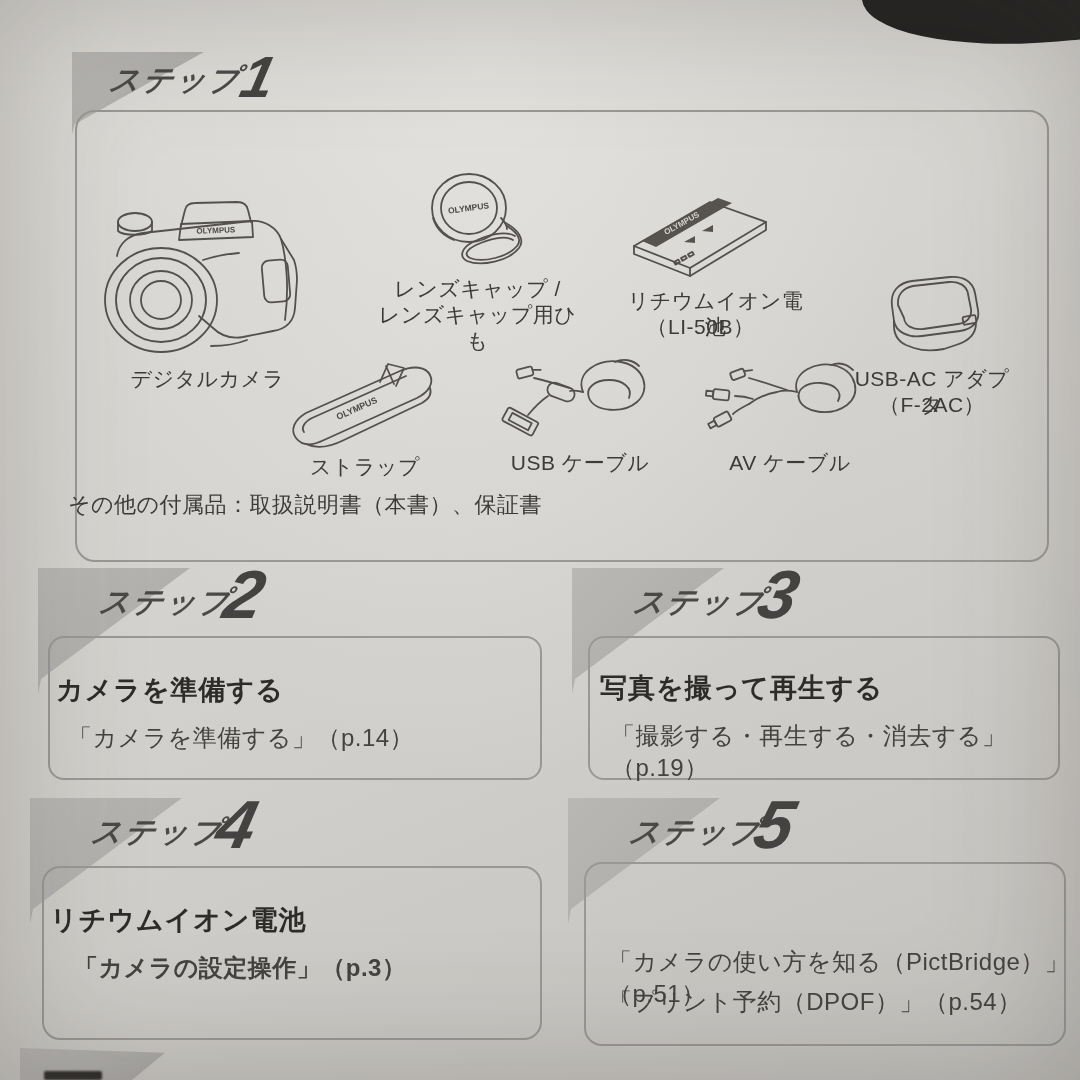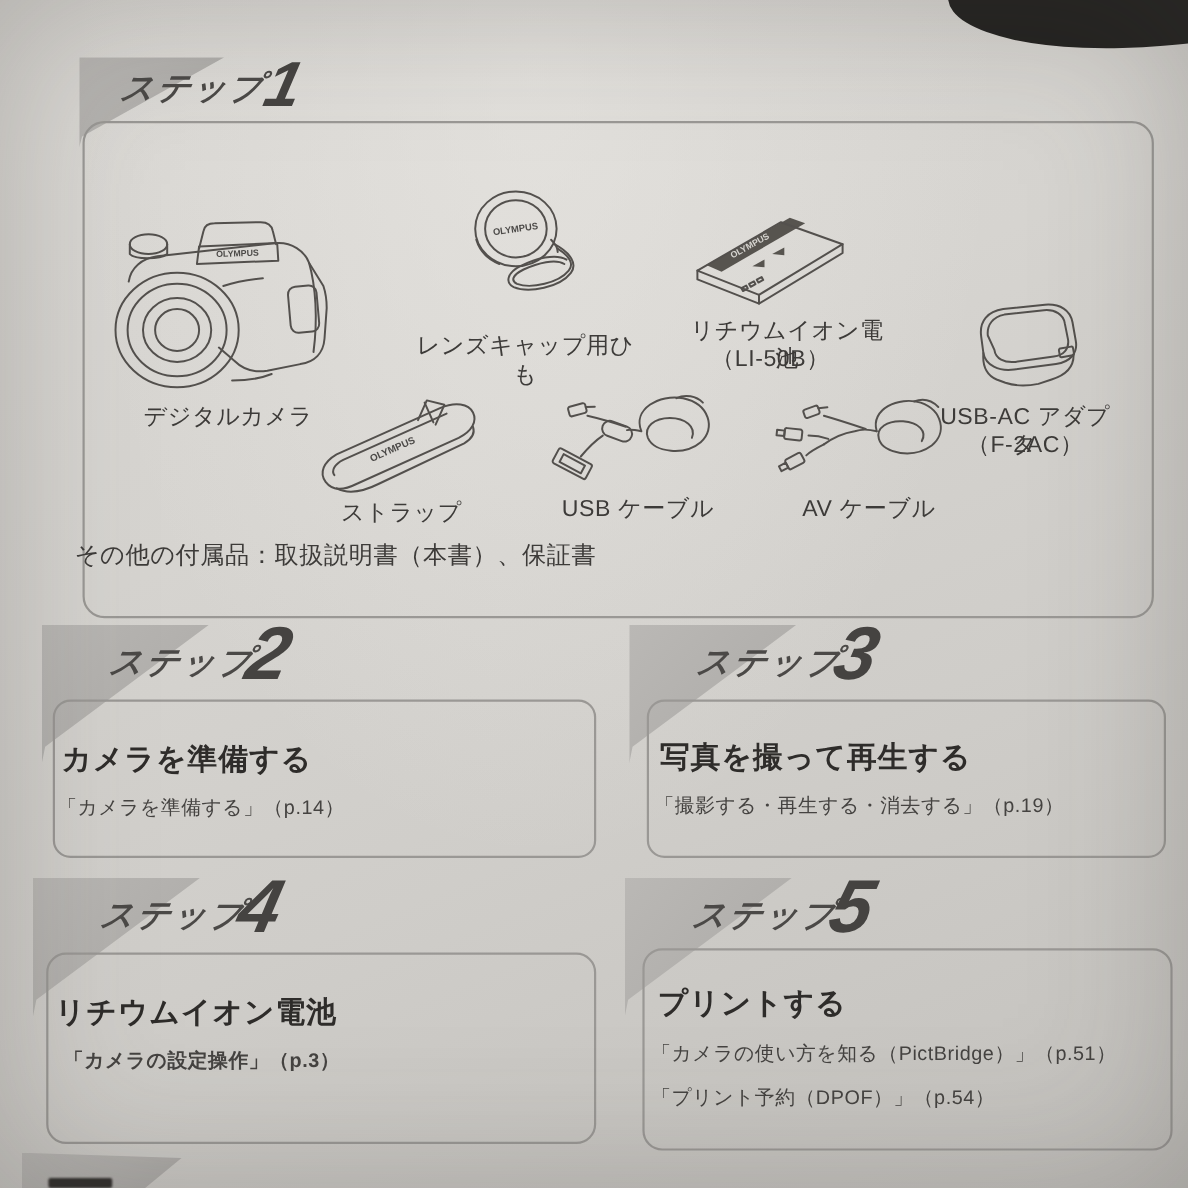--- a/index.html
+++ b/index.html
@@ -15,21 +15,21 @@
     content:"";position:absolute;inset:0;pointer-events:none;
     box-shadow:inset 0 0 140px rgba(60,58,55,.28);
   }
   .abs{position:absolute;}
   .tri{background:linear-gradient(135deg,#bab8b5 0%,#b1afac 60%,#a9a7a4 100%);
        clip-path:polygon(0 0,100% 0,2% 88%,0 100%);}
   .step-label{font-style:italic;font-weight:bold;color:#4b4947;transform:skewX(-10deg);letter-spacing:2px;}
   .step-num{font-style:italic;font-weight:bold;color:#454341;transform:skewX(-13deg);line-height:1;}
   .box{border:2px solid #9a9895;border-radius:20px;background:transparent;}
   .heading{font-weight:bold;color:#2e2c2a;font-size:27px;letter-spacing:1px;}
-  .ref{font-size:18px;color:#454341;letter-spacing:.5px;}
+  .ref{font-size:24px;color:#454341;letter-spacing:.5px;margin-left:16px;}
   .caption{font-size:21px;color:#3d3b39;text-align:center;letter-spacing:.5px;line-height:1.25;}
   svg.illust{overflow:visible;}
   svg.illust *{vector-effect:non-scaling-stroke;}
   .lineart{stroke:#53504d;stroke-width:1.8;fill:none;stroke-linecap:round;stroke-linejoin:round;}
   .inkfill{fill:#57544f;stroke:none;}
   .brandtext{font-family:"Liberation Sans","DejaVu Sans",sans-serif;font-weight:bold;fill:#4c4a48;}
   .darkcorner{background:#232220;border-radius:0 0 38% 58%;}
   .cut-stub{background:#2f2d2b;border-radius:2px;filter:blur(1px);}
 </style>
 </head>
@@ -71,20 +71,21 @@
     <g class="lineart">
       <ellipse cx="54" cy="42" rx="37" ry="34"></ellipse>
       <ellipse cx="54" cy="42" rx="28" ry="26"></ellipse>
       <path d="M18,52 C21,62 29,70 39,74"></path>
       <path d="M89,56 C104,64 110,74 104,82 C94,95 66,101 52,95 C44,91 46,82 58,76 C72,69 90,64 100,70"></path>
       <path d="M92,60 C103,67 107,74 102,80 C93,91 68,97 55,92 C49,89 51,84 61,79 C74,73 90,69 98,74"></path>
       <path d="M86,52 C90,56 92,60 92,63"></path>
     </g>
     <text x="54" y="45" text-anchor="middle" font-size="8.5" class="brandtext" transform="rotate(-8 54 45)">OLYMPUS</text>
   </svg>
+  <div class="abs caption" style="left:385px;top:276px;width:185px;">レンズキャップ /</div>
   <div class="abs caption" style="left:375px;top:302px;width:205px;">レンズキャップ用ひも</div>
 
   <svg class="abs illust" style="left:618px;top:190px;" width="165" height="100" viewBox="0 0 165 100">
     <path class="inkfill" d="M24,51 L100,8 L114,13 L38,57 Z"></path>
     <g class="lineart">
       <path d="M16,56 L92,12 L148,32 L72,78 Z"></path>
       <path d="M16,56 L16,64 L72,86 L72,78"></path>
       <path d="M148,32 L148,40 L72,86"></path>
     </g>
     <path class="inkfill" d="M66,52 l11,-6 v7 z"></path>
@@ -198,20 +199,19 @@
   <div class="abs box" style="left:42px;top:866px;width:496px;height:170px;border-radius:18px;"></div>
   <div class="abs heading" style="left:50px;top:902px;">リチウムイオン電池</div>
   <div class="abs ref" style="left:58px;top:952px;font-weight:bold;">「カメラの設定操作」（p.3）</div>
 
   <div class="abs" style="left:568px;top:790px;width:512px;height:260px;">
     <div class="abs tri" style="left:0px;top:8px;width:152px;height:126px;"></div>
     <div class="abs step-label" style="left:62px;top:22px;font-size:30px;">ステップ</div>
     <div class="abs step-num" style="left:188px;top:0px;font-size:68px;">5</div>
   </div>
   <div class="abs box" style="left:584px;top:862px;width:478px;height:180px;border-radius:18px;"></div>
-  <div class="abs heading" style="left:598px;top:894px;">プリントする</div>
   <div class="abs ref" style="left:592px;top:946px;">「カメラの使い方を知る（PictBridge）」（p.51）</div>
   <div class="abs ref" style="left:592px;top:986px;">「プリント予約（DPOF）」（p.54）</div>
 
   <div class="abs tri" style="left:20px;top:1048px;width:148px;height:34px;clip-path:polygon(0 0,98% 14%,74% 100%,0 100%);"></div>
   <div class="abs cut-stub" style="left:44px;top:1071px;width:58px;height:9px;"></div>
 
 </div>
 
 </body></html>

